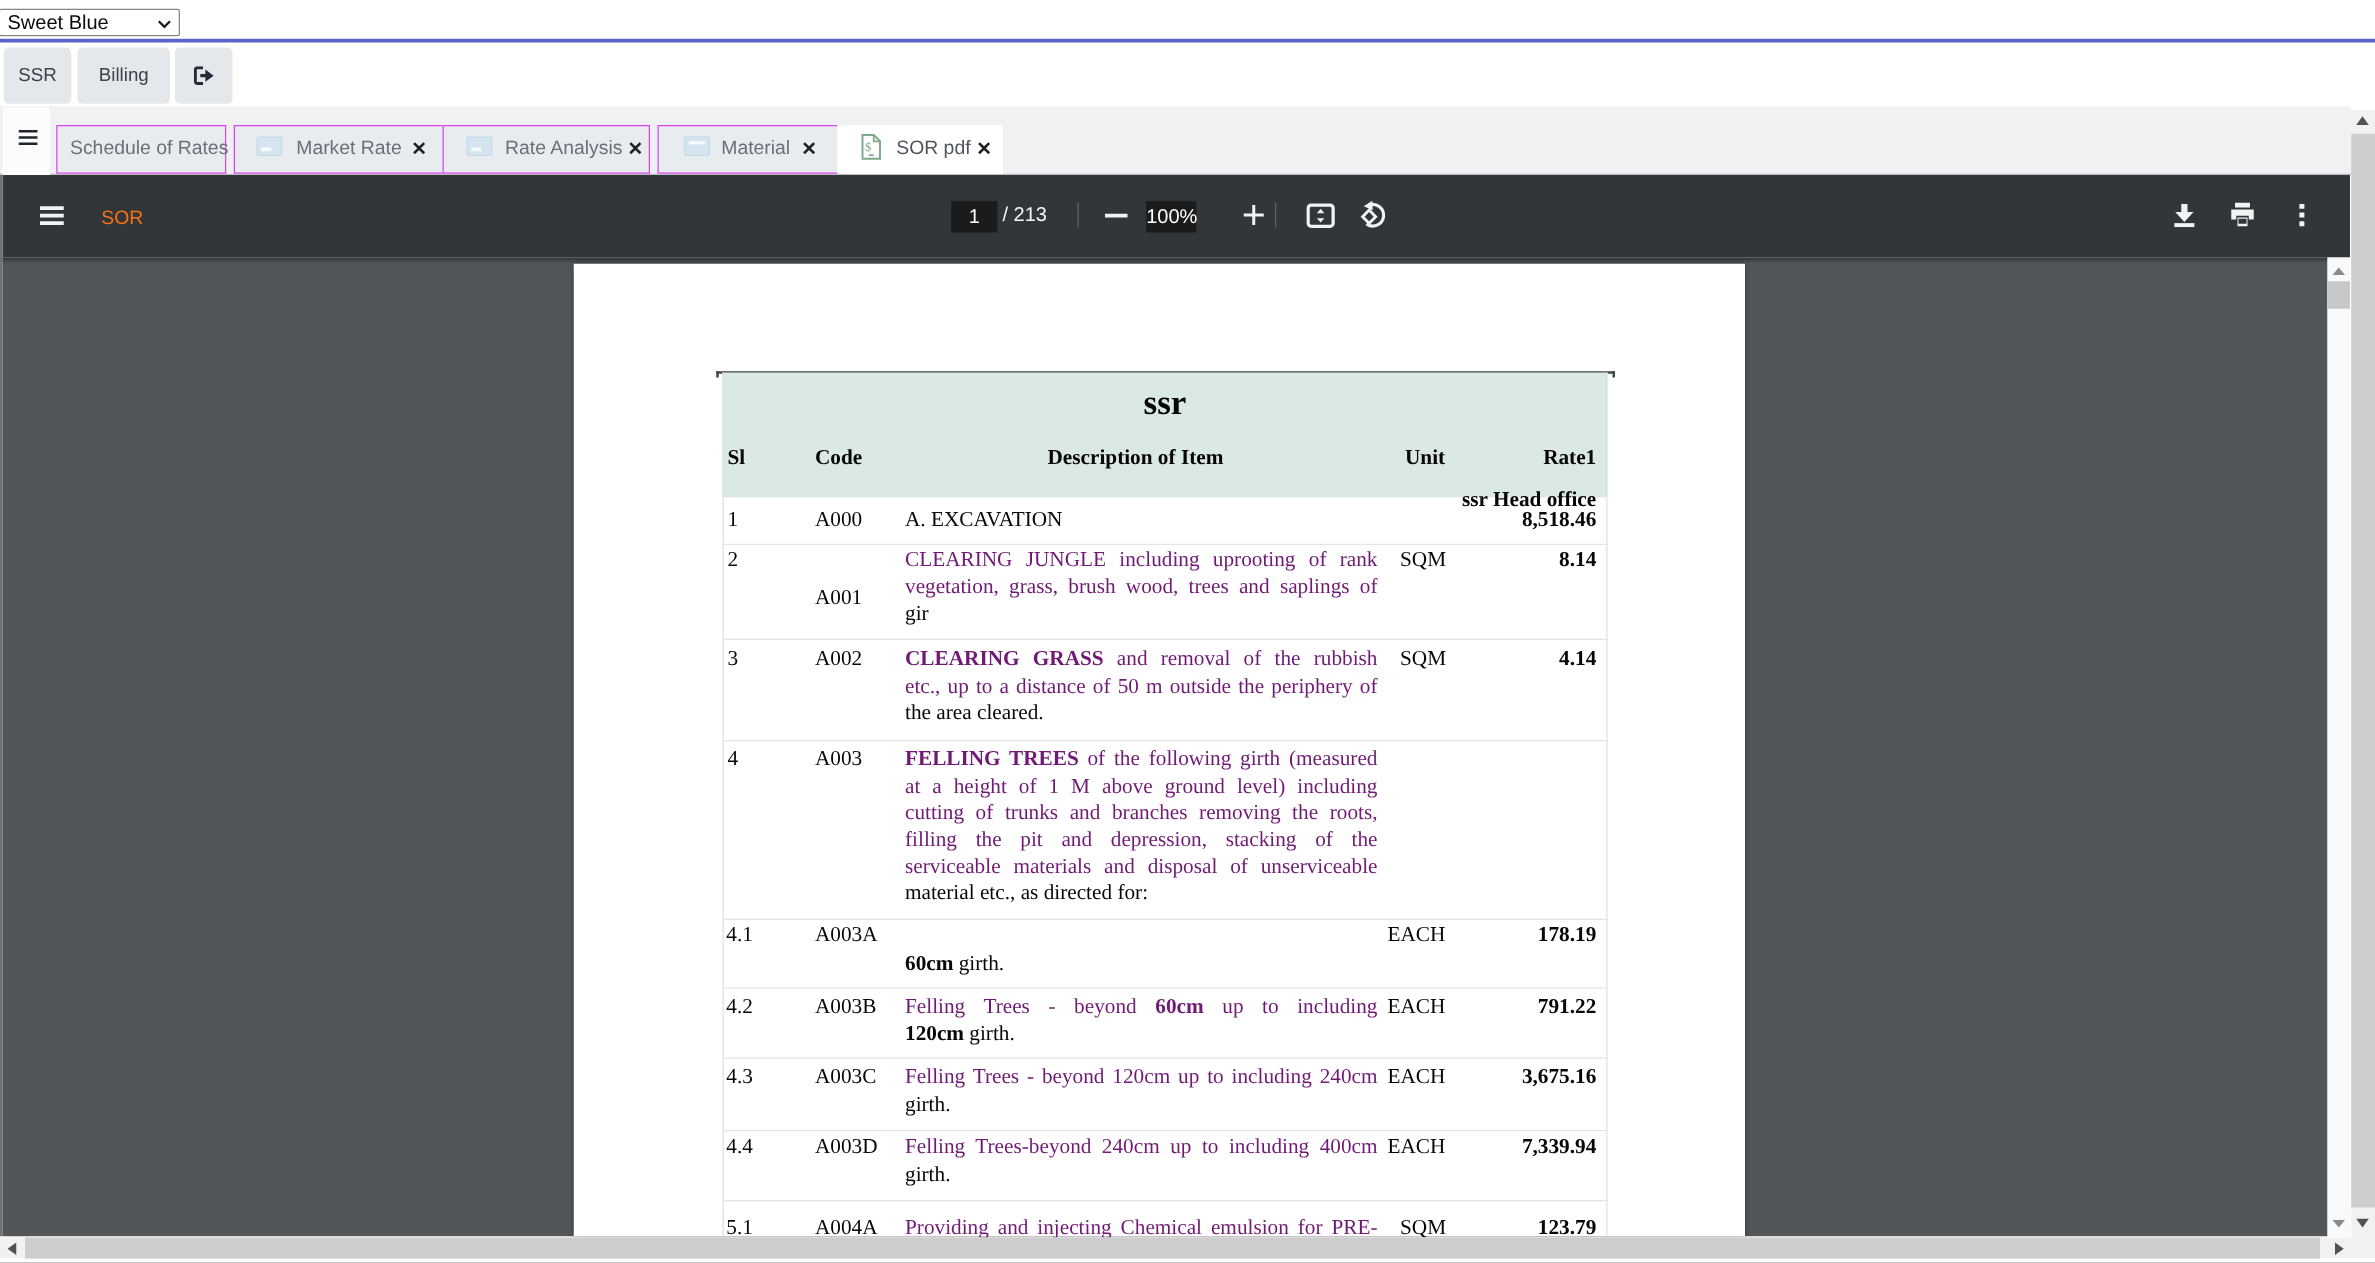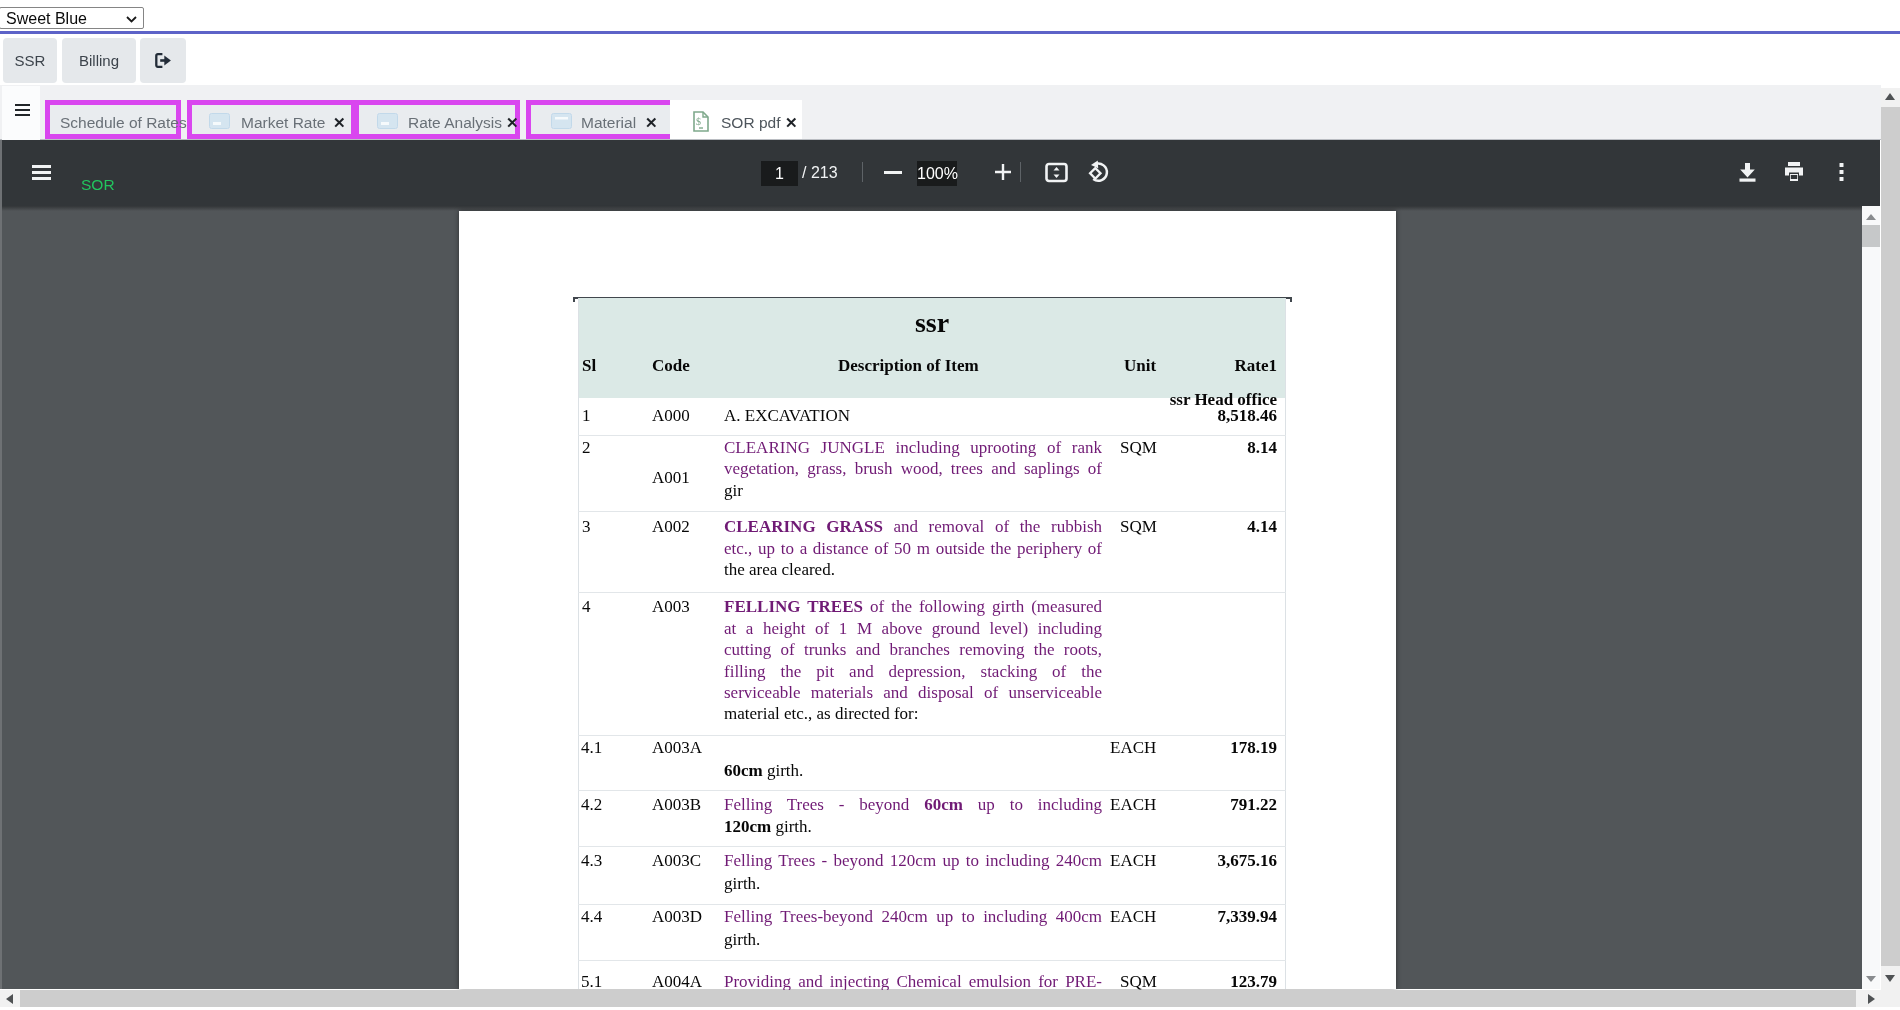--- a/index.html
+++ b/index.html
@@ -18,30 +18,30 @@
 .btn { position:absolute; top:38px; height:45px; background:#e5e8eb; border-radius:4px; color:#3c434b; font-size:15px; text-align:center; line-height:45px; }
 #b1 { left:3px; width:54px; }
 #b2 { left:62px; width:74px; }
 #b3 { left:140px; width:46px; }
 #b3 svg { margin-top:15px; }
 
 
 #tabbar { left:0; top:85px; width:1881px; height:55px; background:#f0f1f3; border-bottom:1px solid #babdc2; }
 #hambox { left:2px; top:86px; width:38px; height:54px; background:#fbfcfd; }
 #hambox .l { position:absolute; left:13px; width:15px; height:2px; background:#212529; }
-.tab { position:absolute; top:100px; height:39px; background:#e9ecef; border:5px solid #d946ef; color:#697077; font-size:15.5px; }
+.tab { position:absolute; top:100px; height:39px; background:#e9ecef; border:1px solid #d946ef; color:#697077; font-size:15.5px; }
 .tab .txt { position:absolute; top:9px; white-space:nowrap; }
 .tab .x { position:absolute; top:9px; color:#1d2126; font-size:15px; font-weight:bold; }
 .tab .ic { position:absolute; top:8px; }
 #tab5 { background:#fff; border-color:#fff; color:#4e555c; }
 
 
 #tbar { left:2px; top:140px; width:1878px; height:66px; background:#323639; }
 #tbar .ham { position:absolute; left:30px; width:19px; height:2.8px; background:#f1f3f4; }
-#sor { position:absolute; left:79px; top:36px; color:#22c55e; font-size:15.5px; }
+#sor { position:absolute; left:79px; top:26px; color:#f97316; font-size:15.5px; }
 .dbox { position:absolute; top:21px; height:25px; background:#191b1c; color:#fff; font-size:16px; text-align:center; line-height:25px; }
 #pgnum { left:759px; width:37px; }
 #zoomv { left:915px; width:40px; }
 .wtxt { position:absolute; color:#f1f3f4; font-size:16px; top:24px; }
 .vsep { position:absolute; top:22px; width:1px; height:20px; background:#5e6367; }
 .wicon { position:absolute; }
 
 
 #pdfbg { left:2px; top:206px; width:1860px; height:783px; background:#525659; }
 #lstrip { left:0; top:140px; width:2px; height:849px; background:#6e7174; }

